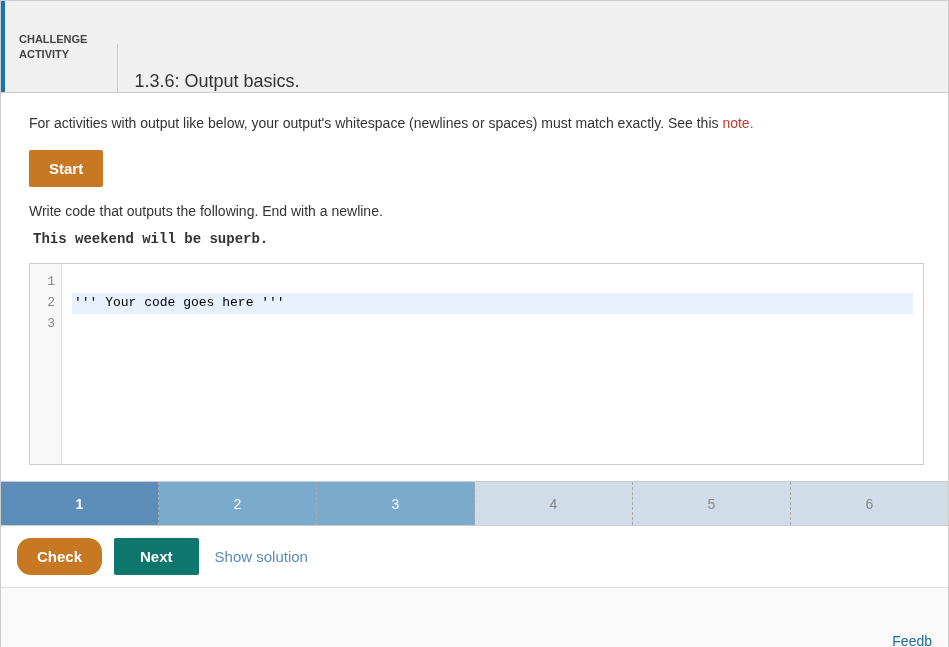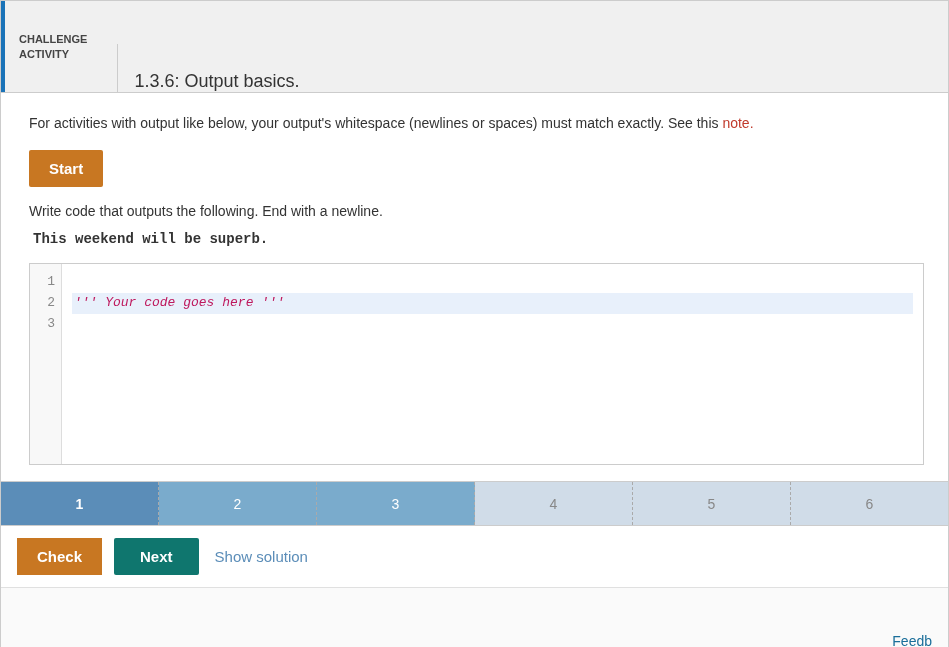--- a/index.html
+++ b/index.html
@@ -144,22 +144,21 @@
     }
 
     .code-line-highlight {
       background: #e8f0fb;
       display: block;
       width: 100%;
       padding: 0 2px;
     }
 
     .code-comment {
-      color: #be185d;
-      font-style: italic;
+      color: #000000;
     }
 
     
     .progress-section {
       border-top: 1px solid #ccc;
       background: #fff;
     }
 
     .progress-bar {
       display: flex;
@@ -207,21 +206,21 @@
     }
 
     .check-btn {
       background: #c87722;
       color: #fff;
       border: none;
       padding: 10px 20px;
       font-size: 15px;
       font-weight: bold;
       cursor: pointer;
-      border-radius: 0;
+      border-radius: 14px;
       min-width: 80px;
     }
 
     .next-btn {
       background: #0f766e;
       color: #fff;
       border: none;
       padding: 10px 26px;
       font-size: 15px;
       font-weight: bold;

